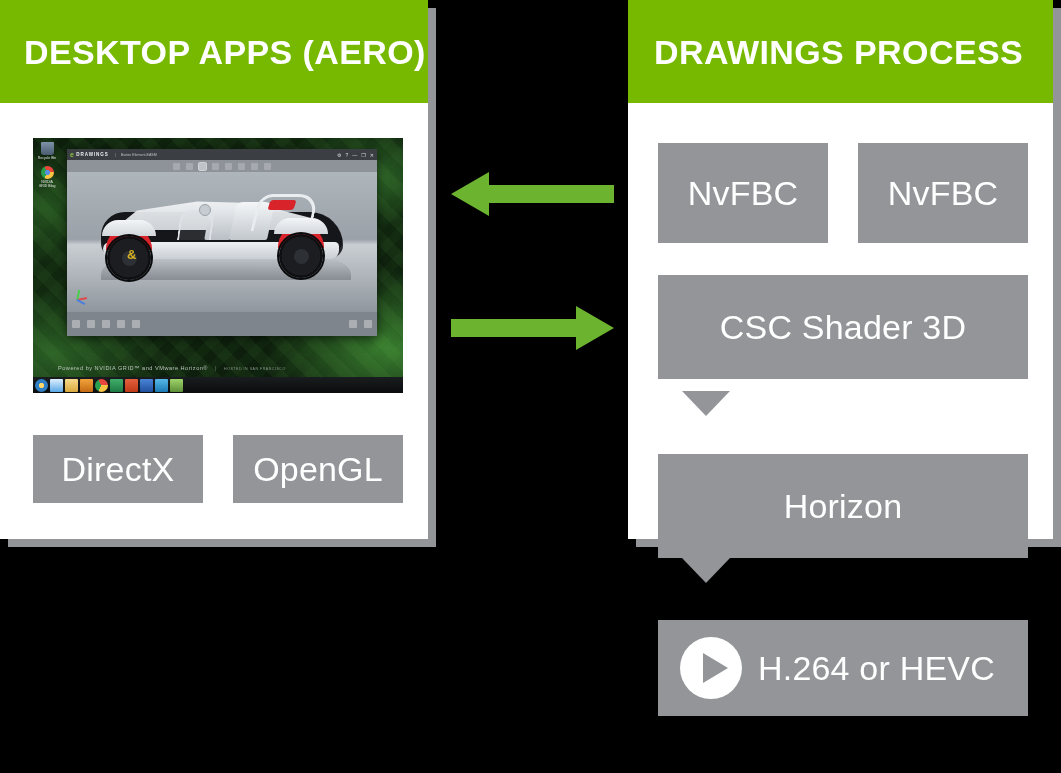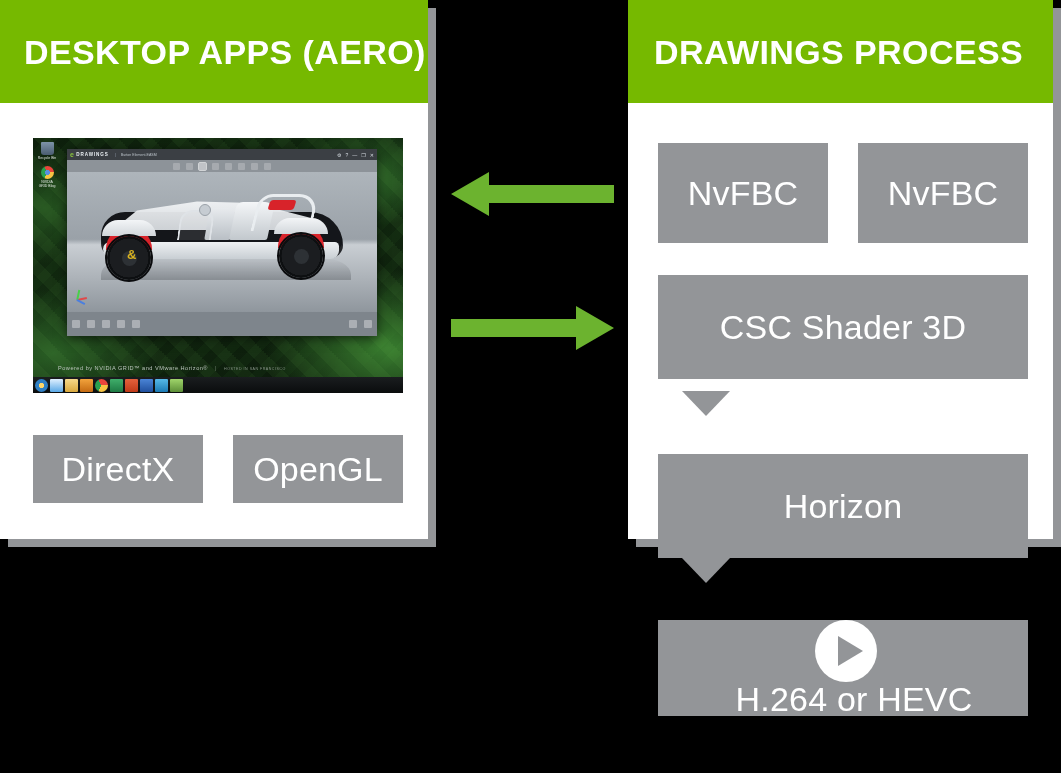--- a/index.html
+++ b/index.html
@@ -103,21 +103,21 @@
   #box-directx { left: 33px;  top: 332px; width: 170px; height: 68px; }
   #box-opengl  { left: 233px; top: 332px; width: 170px; height: 68px; }
 
   
   #box-nvfbc  { left: 30px;  top: 40px;  width: 170px; height: 100px; }
   #box-nvifr  { left: 230px; top: 40px;  width: 170px; height: 100px; }
   #box-csc    { left: 30px;  top: 172px; width: 370px; height: 104px; }
   #tail-csc   { left: 54px;  top: 288px; }
   #box-nvenc  { left: 30px;  top: 351px; width: 370px; height: 104px; }
   #tail-nvenc { left: 54px;  top: 455px; }
-  #box-codec  { left: 30px;  top: 517px; width: 370px; height: 96px; flex-direction: column; }
+  #box-codec  { left: 30px;  top: 517px; width: 370px; height: 96px; }
 
   #box-codec { justify-content: flex-start; padding-left: 22px; }
   .play-icon {
     width: 62px;
     height: 62px;
     border-radius: 50%;
     background: #ffffff;
     display: flex;
     align-items: center;
     justify-content: center;

